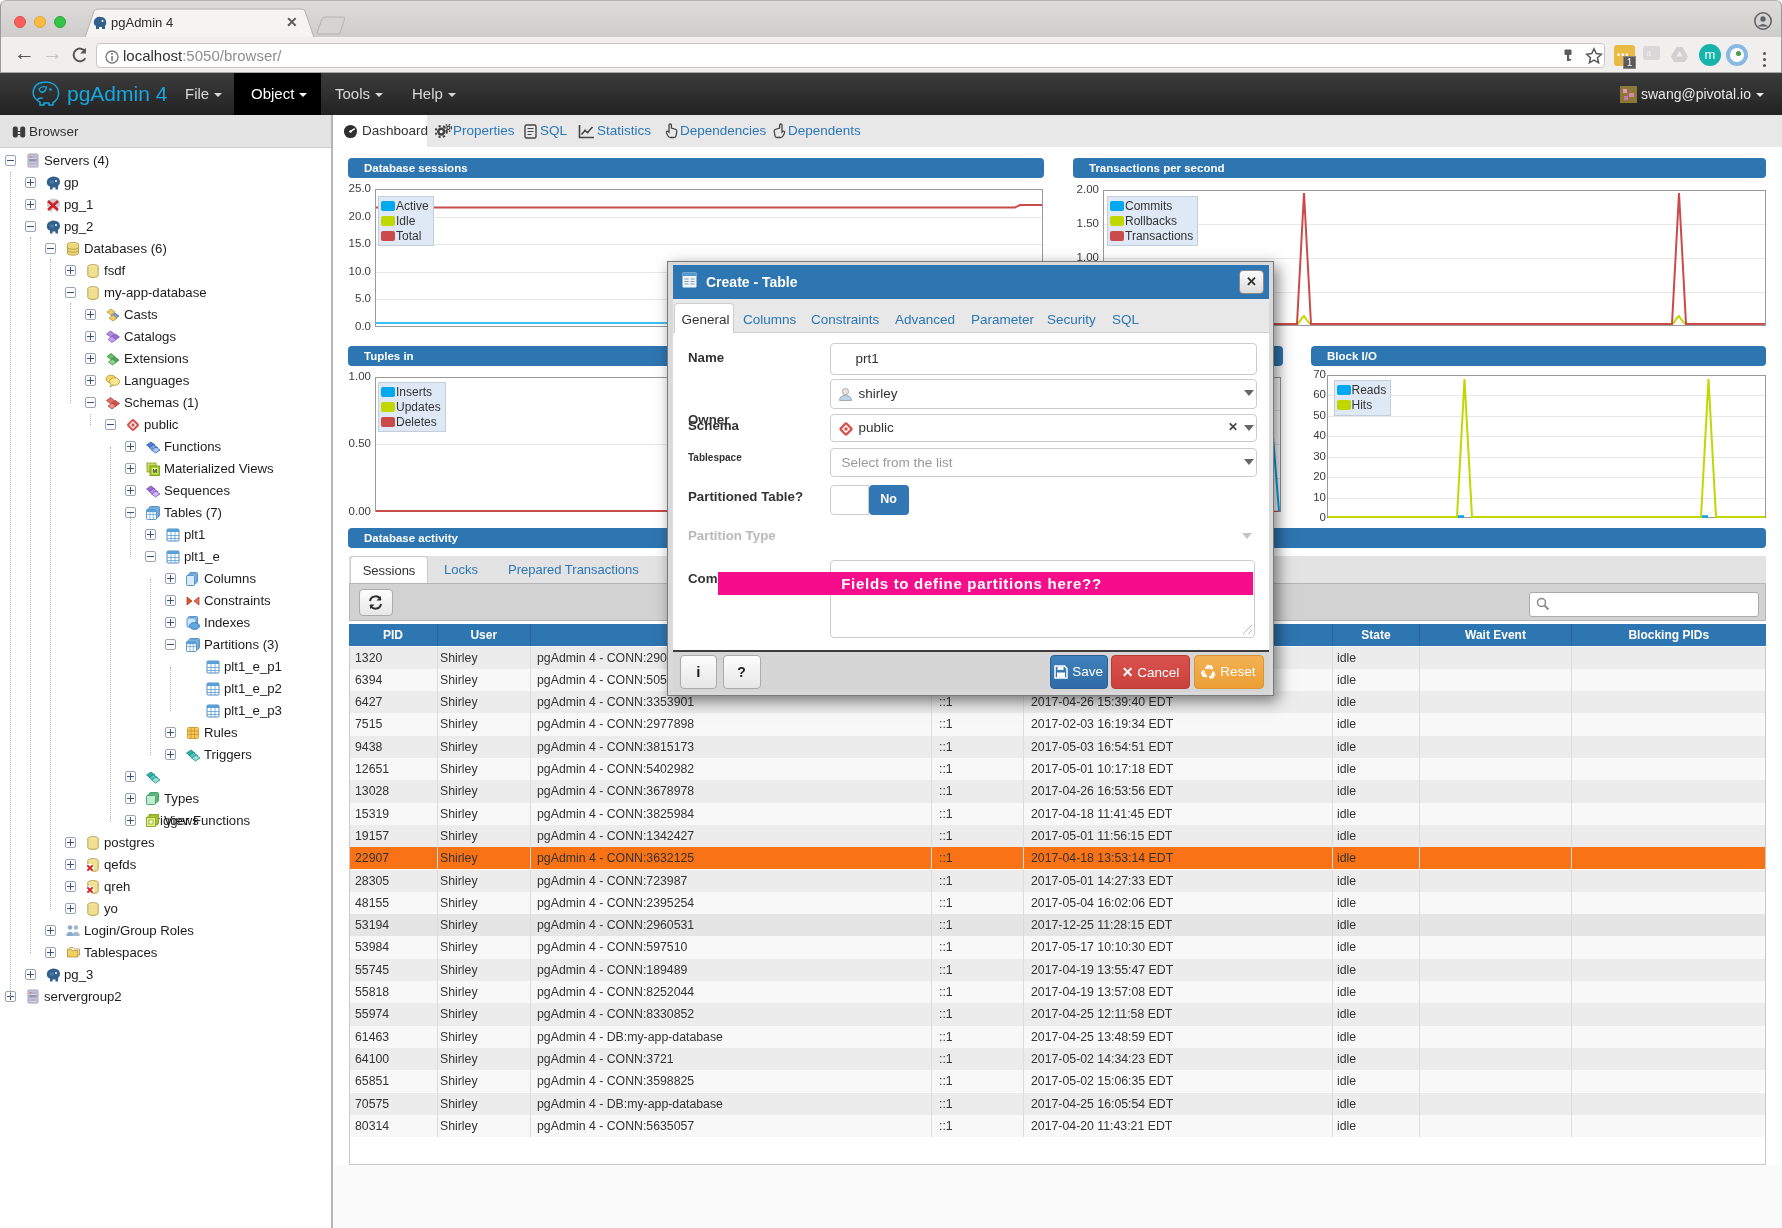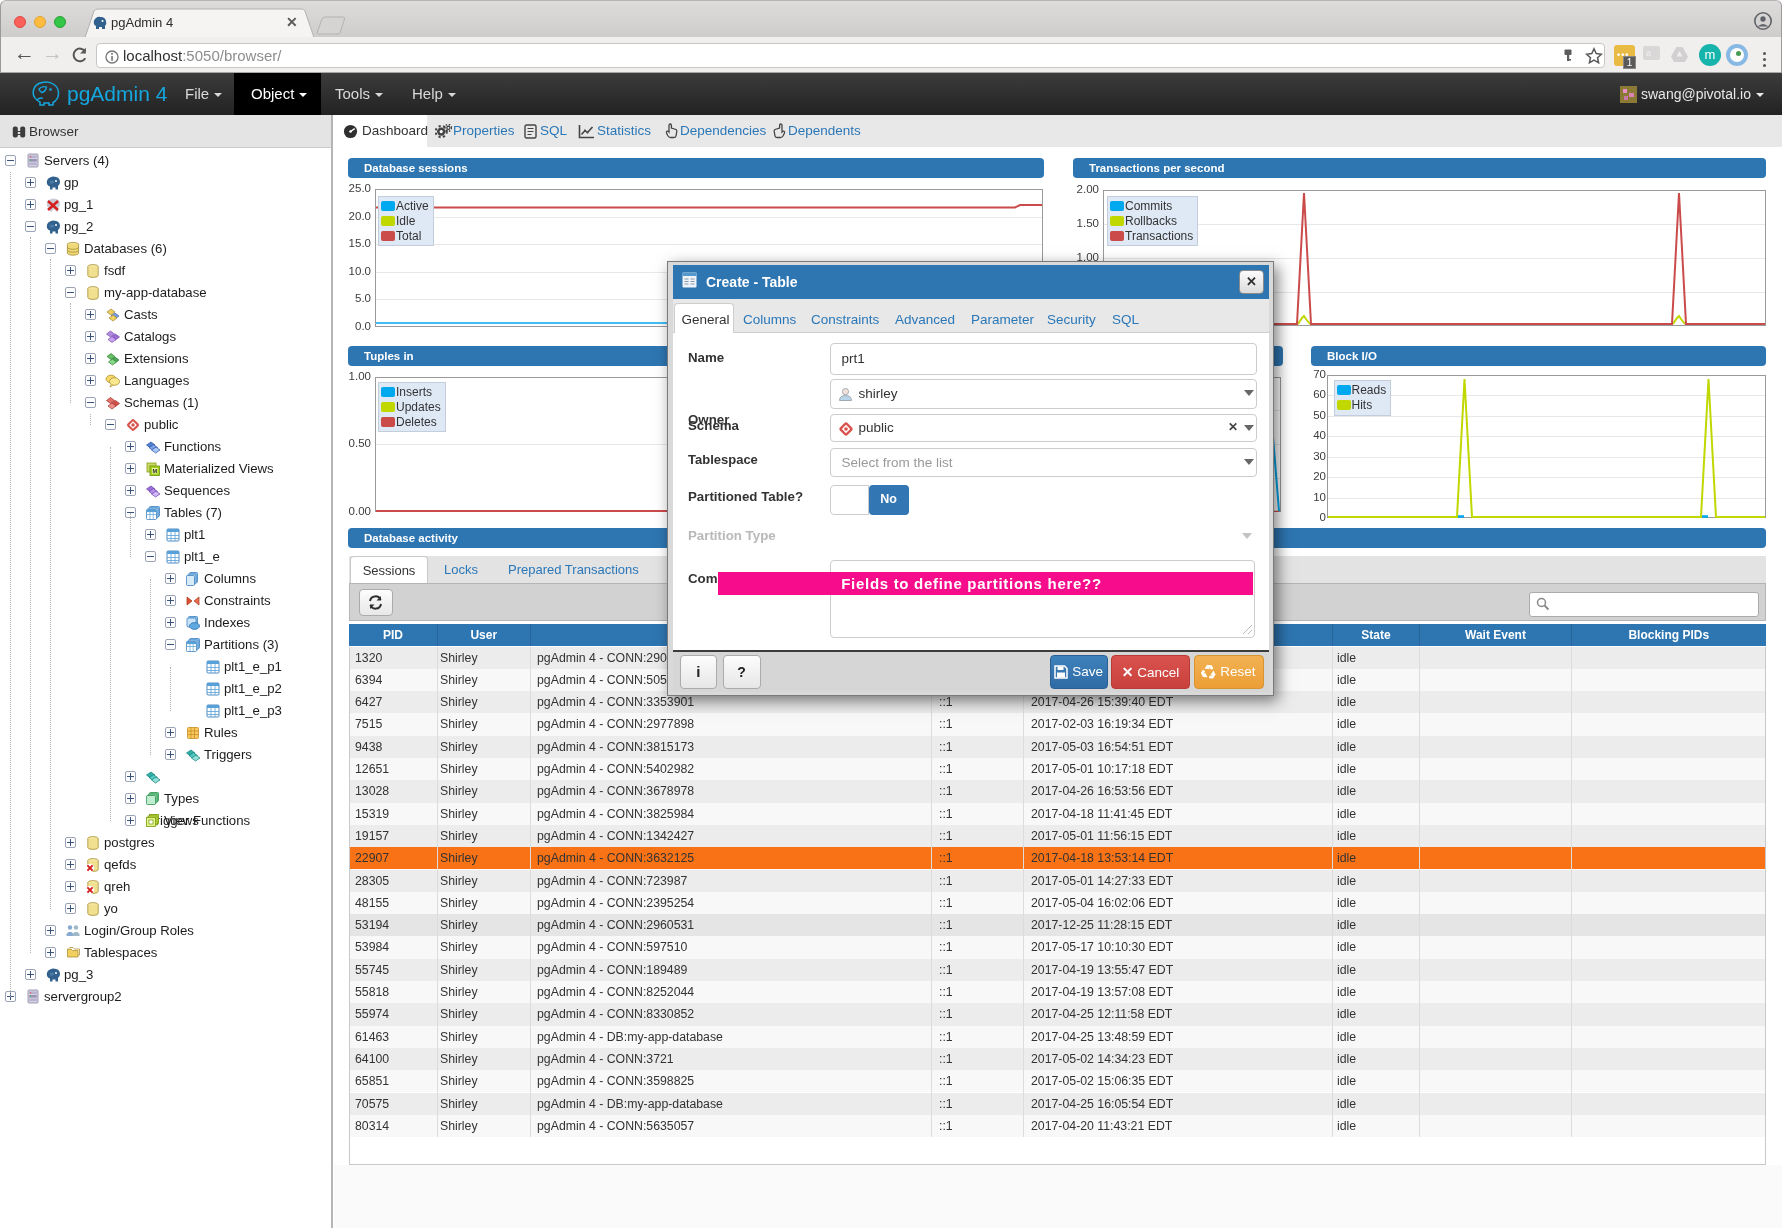--- a/index.html
+++ b/index.html
@@ -872,26 +872,26 @@
     <div class="abs " style="left:13.5px;top:44px;height:27px;line-height:27px;font-size:13.5px;z-index:3;color:#333">General</div>
     <div class="abs blue-link" style="left:75px;top:44px;height:27px;line-height:27px;font-size:13.5px;z-index:3;">Columns</div>
     <div class="abs blue-link" style="left:143px;top:44px;height:27px;line-height:27px;font-size:13.5px;z-index:3;">Constraints</div>
     <div class="abs blue-link" style="left:227px;top:44px;height:27px;line-height:27px;font-size:13.5px;z-index:3;">Advanced</div>
     <div class="abs blue-link" style="left:303px;top:44px;height:27px;line-height:27px;font-size:13.5px;z-index:3;">Parameter</div>
     <div class="abs blue-link" style="left:379px;top:44px;height:27px;line-height:27px;font-size:13.5px;z-index:3;">Security</div>
     <div class="abs blue-link" style="left:444px;top:44px;height:27px;line-height:27px;font-size:13.5px;z-index:3;">SQL</div>
     <div class="abs" style="left:20px;top:87.5px;font-size:13.3px;font-weight:bold;color:#333;white-space:nowrap;">Name</div>
     <div class="abs" style="left:20px;top:122px;font-size:13.3px;font-weight:bold;color:#333;white-space:nowrap;margin-top:28px;">Owner</div>
     <div class="abs" style="left:20px;top:156px;font-size:13.3px;font-weight:bold;color:#333;white-space:nowrap;">Schema</div>
-    <div class="abs" style="left:20px;top:190px;font-size:13px;font-weight:bold;color:#333;white-space:nowrap;">Tablespace</div>
+    <div class="abs" style="left:20px;top:190px;font-size:10px;font-weight:bold;color:#333;white-space:nowrap;">Tablespace</div>
     <div class="abs" style="left:20px;top:227px;font-size:13.3px;font-weight:bold;color:#333;white-space:nowrap;">Partitioned Table?</div>
     <div class="abs" style="left:20px;top:266px;font-size:13.3px;font-weight:bold;color:#b9b9b9;white-space:nowrap;">Partition Type</div>
     <div class="abs" style="left:20px;top:309px;font-size:13.3px;font-weight:bold;color:#333;white-space:nowrap;">Comment</div>
     <div class="abs" style="left:161.5px;top:80.5px;width:427px;height:32.5px;background:#fff;border:1px solid #ccc;border-radius:4px;">
-      <span class="abs" style="left:11px;top:7px;font-size:13.5px;color:#333;">prt1</span>
+      <span class="abs" style="left:25px;top:7px;font-size:13.5px;color:#333;">prt1</span>
     </div>
     <div class="abs" style="left:161.5px;top:117px;width:427px;height:29.5px;background:#fff;border:1px solid #ccc;border-radius:4px;">
       <svg style="left:6px;top:6px;" width="17" height="17" viewBox="0 0 17 17">
         <circle cx="8.5" cy="5.6" r="3.1" fill="#f3e2dc" stroke="#9aa4ac" stroke-width="0.9"></circle>
         <path d="M2.5 14.5 Q2.5 9.5 8.5 9.5 Q14.5 9.5 14.5 14.5 Z" fill="#b8d4e8" stroke="#9aa4ac" stroke-width="0.9"></path>
       </svg>
       <span class="abs" style="left:28px;top:6px;font-size:13.5px;color:#333;">shirley</span>
     </div>
     <div class="abs" style="left:161.5px;top:151.5px;width:427px;height:28.5px;background:#fff;border:1px solid #ccc;border-radius:4px;">
       <svg style="left:6px;top:5px;" width="18" height="18" viewBox="0 0 16 16">

